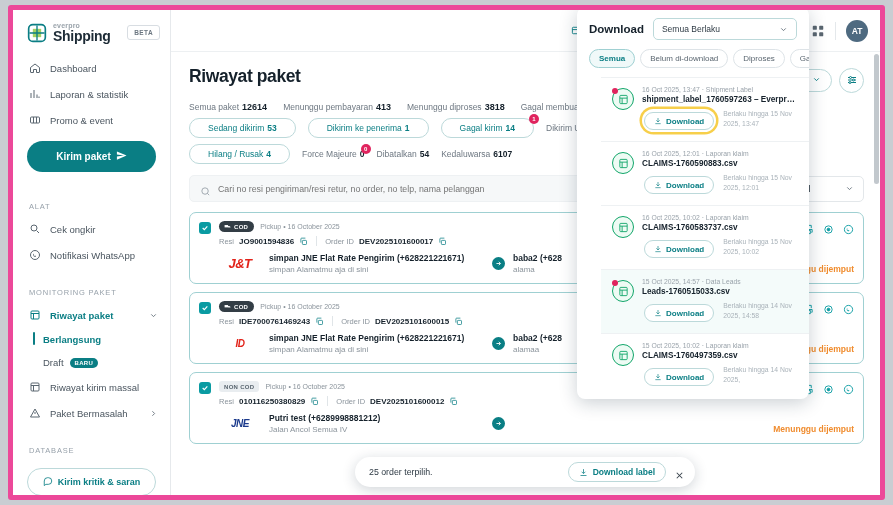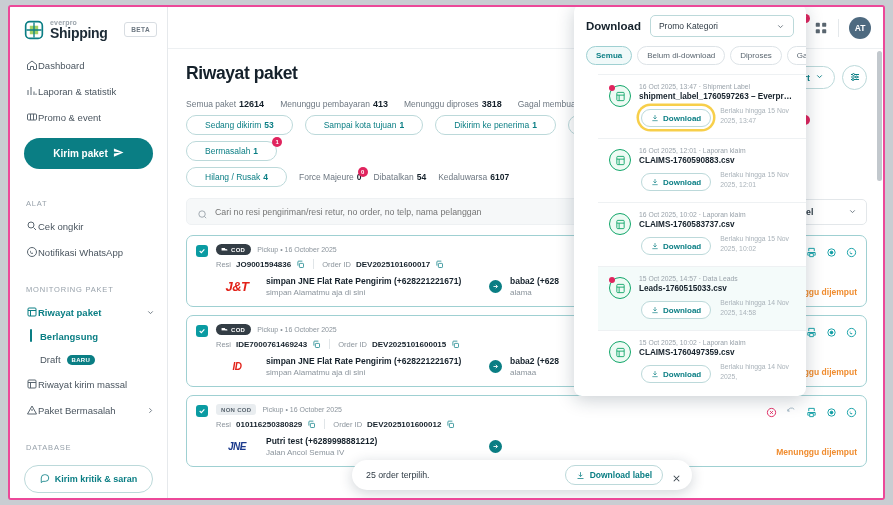--- a/index.html
+++ b/index.html
@@ -6,21 +6,21 @@
   body {
     width: 893px; height: 505px;
     font-family: "Liberation Sans", sans-serif;
     background: #c9cdd2;
     overflow: hidden;
   }
   .app {
     position: absolute; left: 8px; top: 5px;
     width: 877px; height: 495px;
     background: #ffffff;
-    border: 2px solid #ec4899;
+    border: 5px solid #ec4899;
     border-radius: 3px;
     overflow: hidden;
     display: flex;
   }
 
   
   .sidebar {
     width: 158px; height: 100%;
     background: #ffffff;
     border-right: 1px solid #e6e9ec;
@@ -36,21 +36,21 @@
   .brand-ever { font-size: 7px; color: #9aa3ab; letter-spacing: .2px; font-weight: 700;}
   .brand-ship { font-size: 14px; font-weight: 700; color: #1d2b36; letter-spacing: -.3px; }
   .beta {
     margin-left: auto;
     font-size: 6.5px; font-weight: 700; color: #6b7680;
     border: 1px solid #d8dde2; border-radius: 3px;
     padding: 3px 6px; letter-spacing: .4px;
   }
   .nav-group { padding: 2px 0 6px 0; }
   .nav-item {
-    display: flex; align-items: center; 
+    display: flex; align-items: center; gap: 9px;
     padding: 7px 12px 7px 16px;
     font-size: 9.5px; color: #4a555f; cursor: pointer;
   }
   .nav-ico { width: 12px; height: 12px; flex-shrink: 0; color: #5a6670; }
   .nav-ico svg { display: block; }
   .kirim-btn {
     margin: 8px 14px 12px 14px;
     background: #0a7e84;
     color: #fff; font-size: 10px; font-weight: 700;
     border-radius: 20px; border: none;
@@ -498,21 +498,20 @@
 
       <div class="stats">
         <span class="stat"><span>Semua paket</span><b>12614</b></span>
         <span class="stat"><span>Menunggu pembayaran</span><b>413</b></span>
         <span class="stat"><span>Menunggu diproses</span><b>3818</b></span>
         <span class="stat"><span>Gagal membuat resi</span><b>22631</b></span>
       </div>
 
       <div class="chips">
         <span class="chip"><span>Sedang dikirim</span><b>53</b></span>
-        <span class="chip"><span>Sampai kota tujuan</span><b>1</b></span>
         <span class="chip"><span>Dikirim ke penerima</span><b>1</b></span>
         <span class="chip"><span>Gagal kirim</span><b>14</b><span class="dot-badge">1</span></span>
         <span class="plain"><span>Dikirim Ulang</span><b>0</b></span>
         <span class="plain"><span>Gagal pick up</span><b>0</b><span class="dot-badge">0</span></span>
         <span class="chip"><span>Bermasalah</span><b>1</b><span class="dot-badge">1</span></span>
       </div>
 
       <div class="chips">
         <span class="chip"><span>Hilang / Rusak</span><b>4</b></span>
         <span class="plain"><span>Force Majeure</span><b>0</b><span class="dot-badge">0</span></span>
@@ -754,21 +753,21 @@
           </div>
         </div>
 
       </div>
     </div>
 
     <div class="dlpanel">
       <div class="dlhead">
         <span class="dltitle">Download</span>
         <div class="dlsel">
-          <span>Promo Kategori</span>
+          <span>Semua Berlaku</span>
           <span class="cv"><svg viewBox="0 0 24 24" fill="none" stroke="currentColor" stroke-width="2.5">
                 <path d="M6 9l6 6 6-6"></path>
               </svg></span>
         </div>
       </div>
       <div class="dltabs">
         <span class="dltab on">Semua</span>
         <span class="dltab">Belum di-download</span>
         <span class="dltab">Diproses</span>
         <span class="dltab">Gagal</span>

